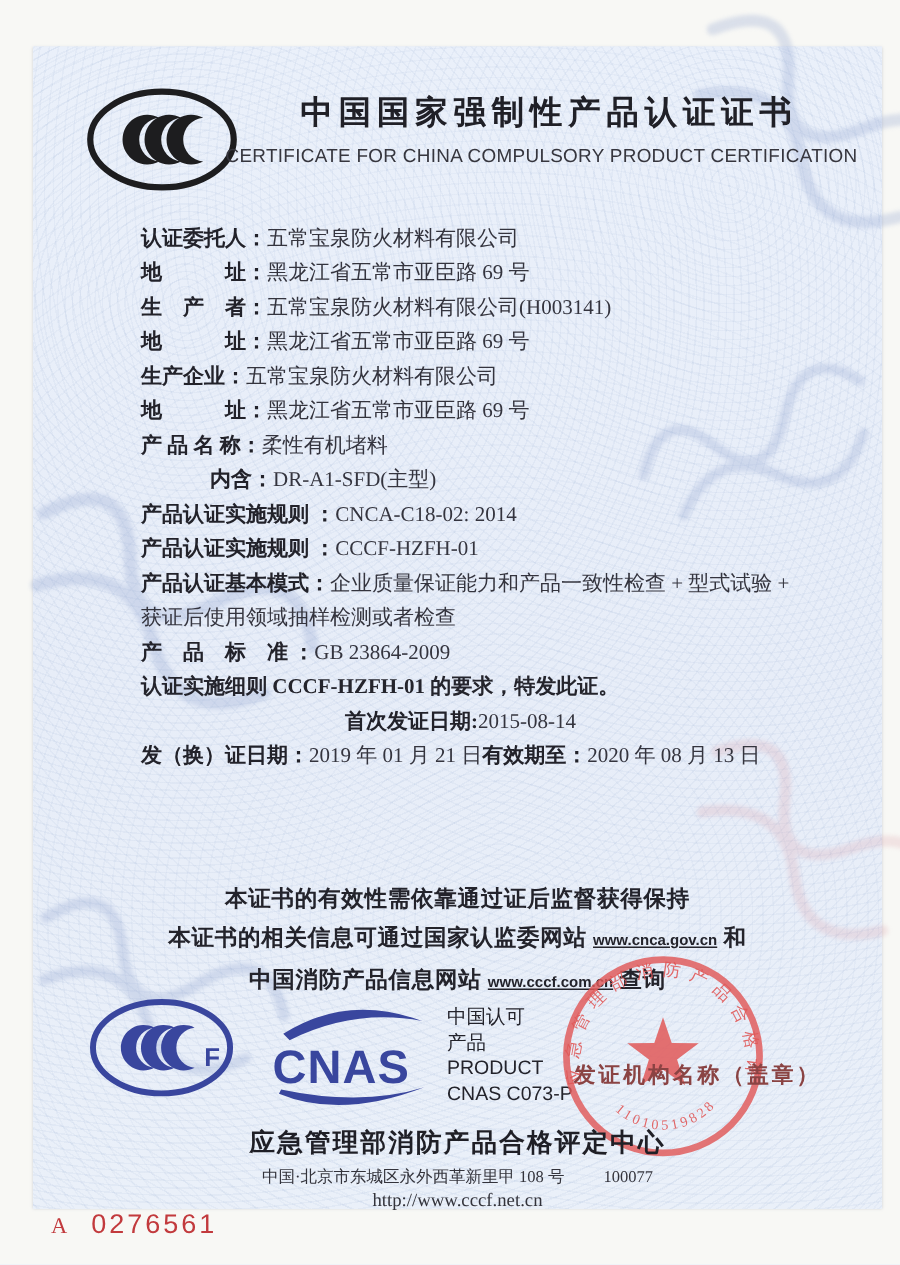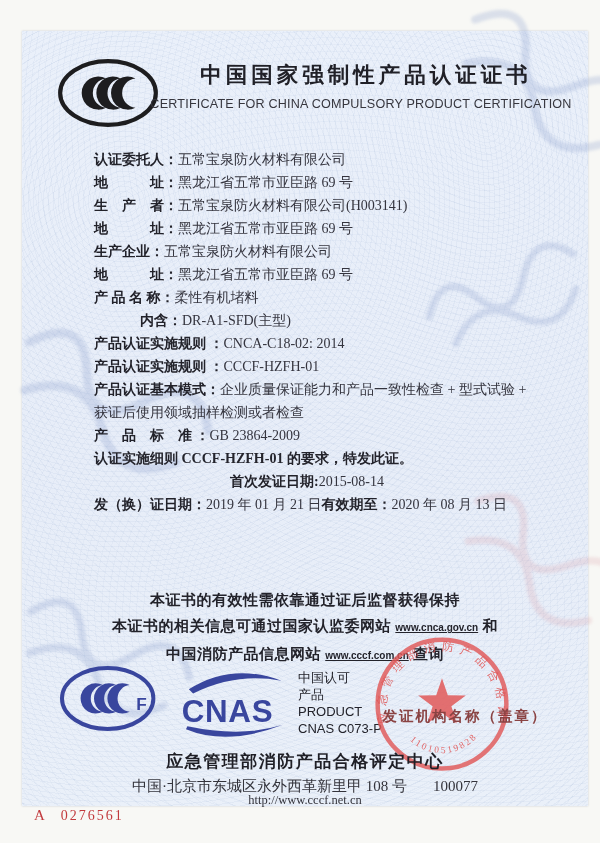--- a/index.html
+++ b/index.html
@@ -64,27 +64,27 @@
   }
   .seal{position:absolute;left:344px;top:590px;width:152px;height:152px;}
   .seal-overlay{
     position:absolute;left:348px;top:676px;width:190px;text-align:center;white-space:nowrap;
     font-size:14.5px;font-weight:bold;letter-spacing:2px;color:#8a4343;
   }
   .issuer-name{
     position:absolute;left:0;top:719px;width:566px;text-align:center;
     font-size:17px;font-weight:bold;letter-spacing:1.5px;color:#1f1f26;
   }
-  .issuer-addr{position:absolute;left:0;top:746px;width:566px;text-align:center;font-size:15px;color:#33333b;}
+  .issuer-addr{position:absolute;left:0;top:746px;width:566px;text-align:center;font-size:11px;color:#33333b;}
   .issuer-addr .post{margin-left:26px;}
   .issuer-web{position:absolute;left:0;top:762px;width:566px;text-align:center;font-size:12.5px;color:#33333b;}
 
   .serial{position:absolute;left:34px;top:806px;color:#c23a3d;white-space:nowrap;}
   .serial .pfx{font-size:15px;letter-spacing:2px;margin-right:14px;}
-  .serial .num{font-family:Liberation Serif, serif;font-size:14px;letter-spacing:2px;margin-top:48px;}
+  .serial .num{font-family:Liberation Sans, sans-serif;font-size:18px;letter-spacing:2px;margin-top:48px;}
 </style>
 </head>
 <body>
 
 <div class="paper">
 
   <svg class="ghost" style="left:420px;top:-14px;transform:rotate(38deg);" width="210" height="130" viewBox="0 0 210 130">
     <path d="M10 60 Q40 10 70 55 T130 50 T195 42 M30 100 Q70 55 110 92 T185 82"></path>
   </svg>
   <svg class="ghost" style="left:390px;top:210px;transform:rotate(-18deg);" width="190" height="110" viewBox="0 0 210 130">

